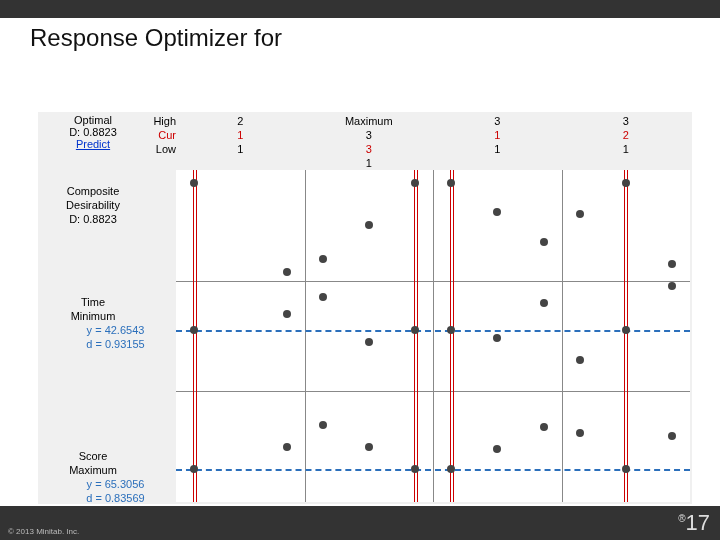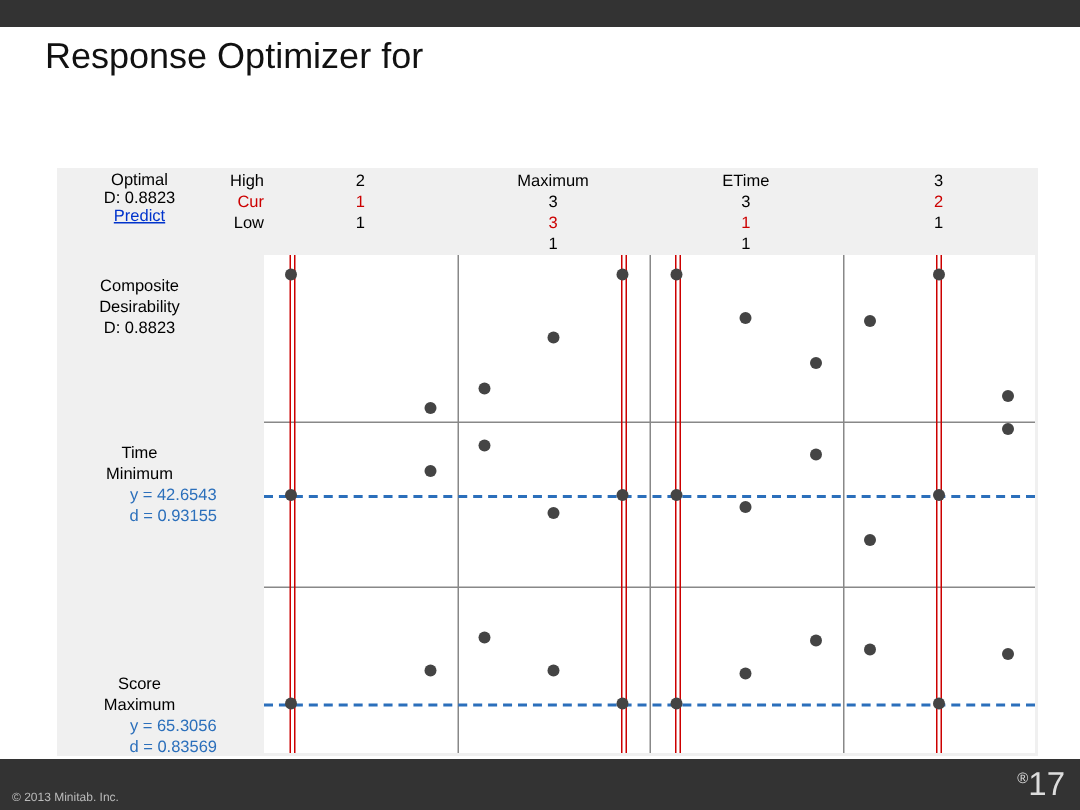--- a/index.html
+++ b/index.html
@@ -67,21 +67,20 @@
           <div class="cur">1</div>
           <div class="min">1</div>
         </div>
         <div class="fac" style="left: 266.75px;">
           <div class="name">Maximum</div>
           <div class="max">3</div>
           <div class="cur">3</div>
           <div class="min">1</div>
         </div>
         <div class="fac" style="left: 395.25px;">
-          <div class="name">ETime</div>
           <div class="max">3</div>
           <div class="cur">1</div>
           <div class="min">1</div>
         </div>
         <div class="fac" style="left: 523.75px;">
           <div class="max">3</div>
           <div class="cur">2</div>
           <div class="min">1</div>
         </div>
       </div>

